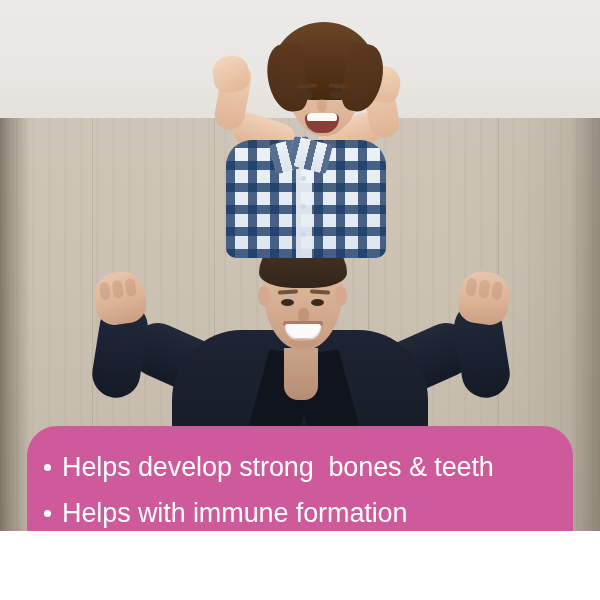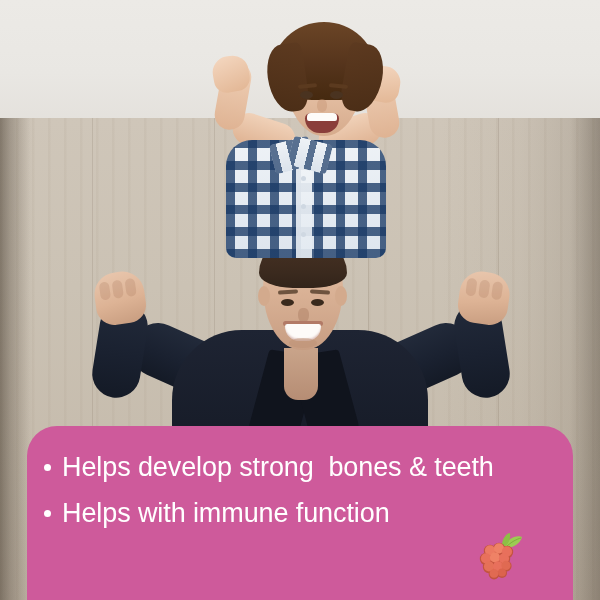--- a/index.html
+++ b/index.html
@@ -7,21 +7,21 @@
     padding: 0;
     background: #ffffff;
   }
   body {
     font-family: "Liberation Sans", sans-serif;
   }
 
   .poster {
     position: relative;
     width: 600px;
-    height: 600px;
+    height: 531px;
     overflow: hidden;
     background: #5eead4;
   }
 
   
   .photo {
     position: absolute;
     inset: 0;
     overflow: hidden;
   }
@@ -484,21 +484,21 @@
   </div>
 
   <div class="benefits-panel" id="benefits-panel" style="background: rgb(206, 90, 155); color: rgb(255, 255, 255);">
     <ul class="benefit-list">
       <li class="benefit-item">
         <span class="dot"></span>
         <span>Helps develop strong  bones &amp; teeth</span>
       </li>
       <li class="benefit-item">
         <span class="dot"></span>
-        <span>Helps with immune function</span>
+        <span>Helps with immune formation</span>
       </li>
     </ul>
   </div>
 
   <div class="raspberry">
     <svg viewBox="0 0 50 48" width="50" height="48" aria-hidden="true">
       <g id="rasp-leaves">
         <path d="M29 12 C34 3, 43 2, 46 4 C44 11, 37 15, 30 15 Z" fill="#9ccc52"></path>
         <path d="M26 11 C27 4, 31 0, 34 0 C35 6, 32 12, 28 14 Z" fill="#8dbf45"></path>
         <path d="M30 14 C35 9, 41 6, 45 5" stroke="#7fae3c" stroke-width="1" fill="none"></path>

